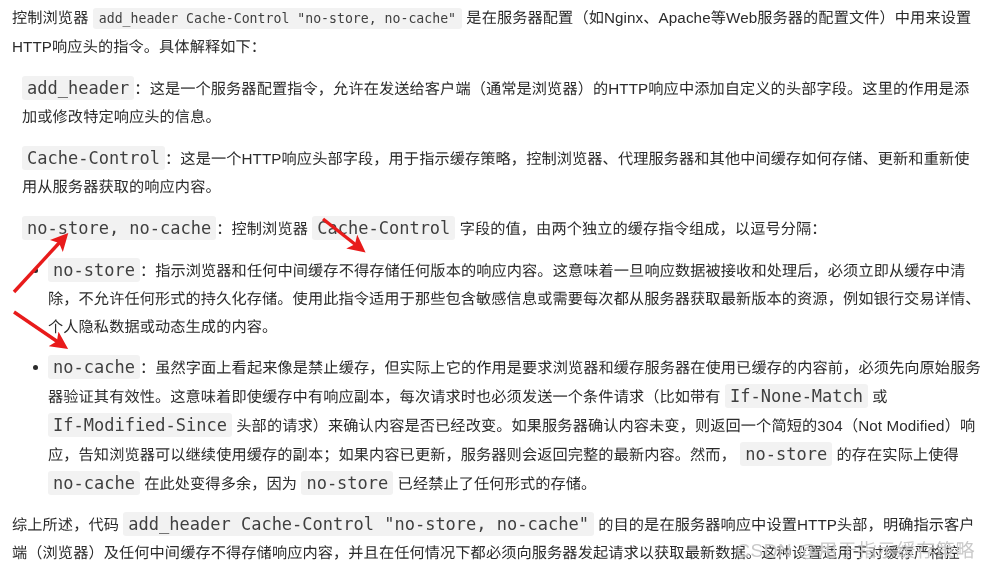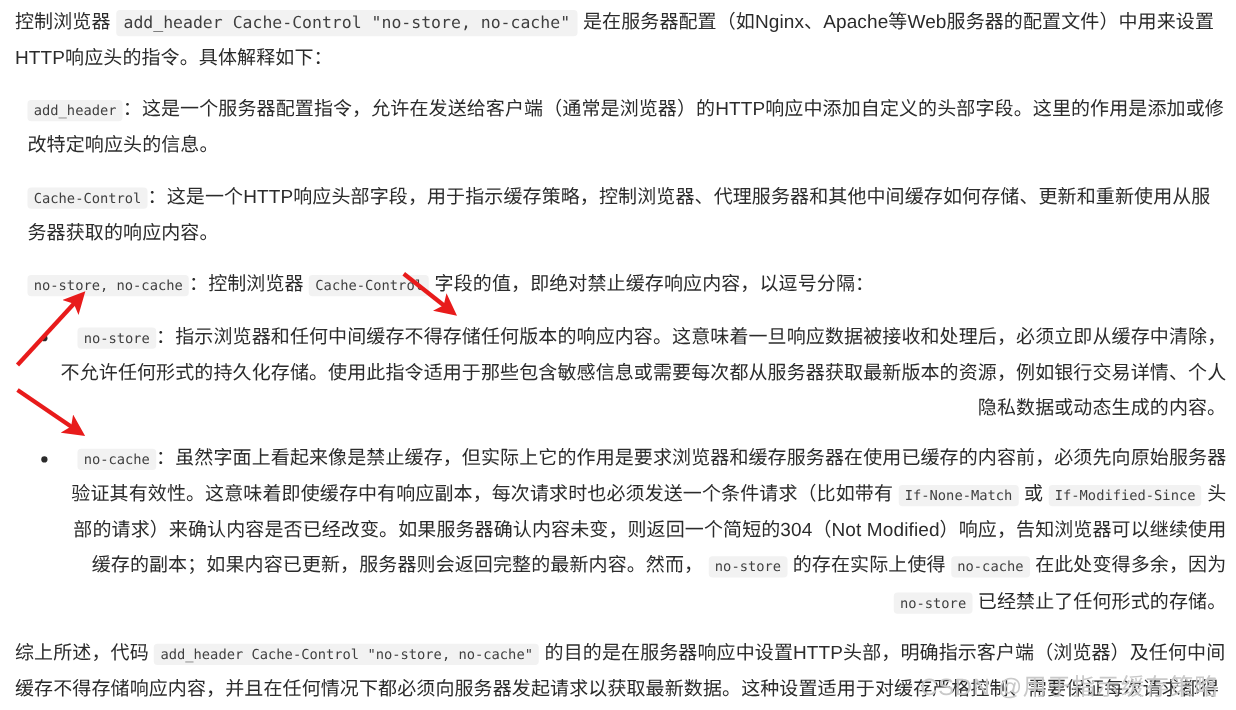--- a/index.html
+++ b/index.html
@@ -42,21 +42,20 @@
   }
   p.para.summary {
     margin-left: 0;
     margin-bottom: 0;
   }
 
   ul.bullets {
     margin: 0 0 10px 0;
     padding-left: 36px;
     list-style: none;
-    text-align: right;
   }
   ul.bullets > li {
     position: relative;
     margin: 0 0 12px 0;
     font-size: 15.2px;
     line-height: 28px;
     letter-spacing: 0.1px;
     color: #2b2b2b;
   }
   ul.bullets > li::before {
@@ -69,21 +68,21 @@
     border-radius: 50%;
     background: #2b2b2b;
   }
 
   code.inline {
     font-family: "DejaVu Sans Mono", "Liberation Mono", monospace;
     background: #f2f2f2;
     color: #3f3f3f;
     border-radius: 3px;
     padding: 2px 5px;
-    font-size: 11px;
+    font-size: 17px;
     white-space: nowrap;
     letter-spacing: 0;
   }
   code.inline.wide {
     font-size: 13.2px;
     padding: 3px 6px;
   }
 
   
   .arrow-layer {
@@ -111,21 +110,21 @@
 <body>
 
 <div id="article">
 
   <p class="para lead"><span>控制浏览器 </span><code class="inline wide">add_header Cache-Control "no-store, no-cache"</code><span> 是在服务器配置（如Nginx、Apache等Web服务器的配置文件）中用来设置HTTP响应头的指令。具体解释如下：</span></p>
 
   <p class="para indent"><code class="inline">add_header</code><span>：这是一个服务器配置指令，允许在发送给客户端（通常是浏览器）的HTTP响应中添加自定义的头部字段。这里的作用是添加或修改特定响应头的信息。</span></p>
 
   <p class="para indent"><code class="inline">Cache-Control</code><span>：这是一个HTTP响应头部字段，用于指示缓存策略，控制浏览器、代理服务器和其他中间缓存如何存储、更新和重新使用从服务器获取的响应内容。</span></p>
 
-  <p class="para indent"><code class="inline">no-store, no-cache</code><span>：控制浏览器 </span><code class="inline">Cache-Control</code><span> 字段的值，即绝对禁止缓存响应内容，以逗号分隔：</span></p>
+  <p class="para indent"><code class="inline">no-store, no-cache</code><span>：控制浏览器 </span><code class="inline">Cache-Control</code><span> 字段的值，由两个独立的缓存指令组成，以逗号分隔：</span></p>
 
   <ul class="bullets">
     <li><code class="inline">no-store</code><span>：指示浏览器和任何中间缓存不得存储任何版本的响应内容。这意味着一旦响应数据被接收和处理后，必须立即从缓存中清除，不允许任何形式的持久化存储。使用此指令适用于那些包含敏感信息或需要每次都从服务器获取最新版本的资源，例如银行交易详情、个人隐私数据或动态生成的内容。</span></li>
     <li><code class="inline">no-cache</code><span>：虽然字面上看起来像是禁止缓存，但实际上它的作用是要求浏览器和缓存服务器在使用已缓存的内容前，必须先向原始服务器验证其有效性。这意味着即使缓存中有响应副本，每次请求时也必须发送一个条件请求（比如带有 <code class="inline">If-None-Match</code> 或 <code class="inline">If-Modified-Since</code> 头部的请求）来确认内容是否已经改变。如果服务器确认内容未变，则返回一个简短的304（Not Modified）响应，告知浏览器可以继续使用缓存的副本；如果内容已更新，服务器则会返回完整的最新内容。然而， <code class="inline">no-store</code> 的存在实际上使得 <code class="inline">no-cache</code> 在此处变得多余，因为 <code class="inline">no-store</code> 已经禁止了任何形式的存储。</span></li>
   </ul>
 
   <p class="para summary"><span>综上所述，代码 <code class="inline">add_header Cache-Control "no-store, no-cache"</code> 的目的是在服务器响应中设置HTTP头部，明确指示客户端（浏览器）及任何中间缓存不得存储响应内容，并且在任何情况下都必须向服务器发起请求以获取最新数据。这种设置适用于对缓存严格控制、需要保证每次请求都得到最新、未经缓存数据的场景。由于  已经涵盖了更严格的缓存控制要求，这里的  实际上是对  的重复声明，但并不影响整体效果，即绝对禁止缓存响应内容。</span></p>
 
   <svg class="arrow-layer" viewBox="0 0 989 568" width="989" height="568" xmlns="http://www.w3.org/2000/svg">
     <defs>

